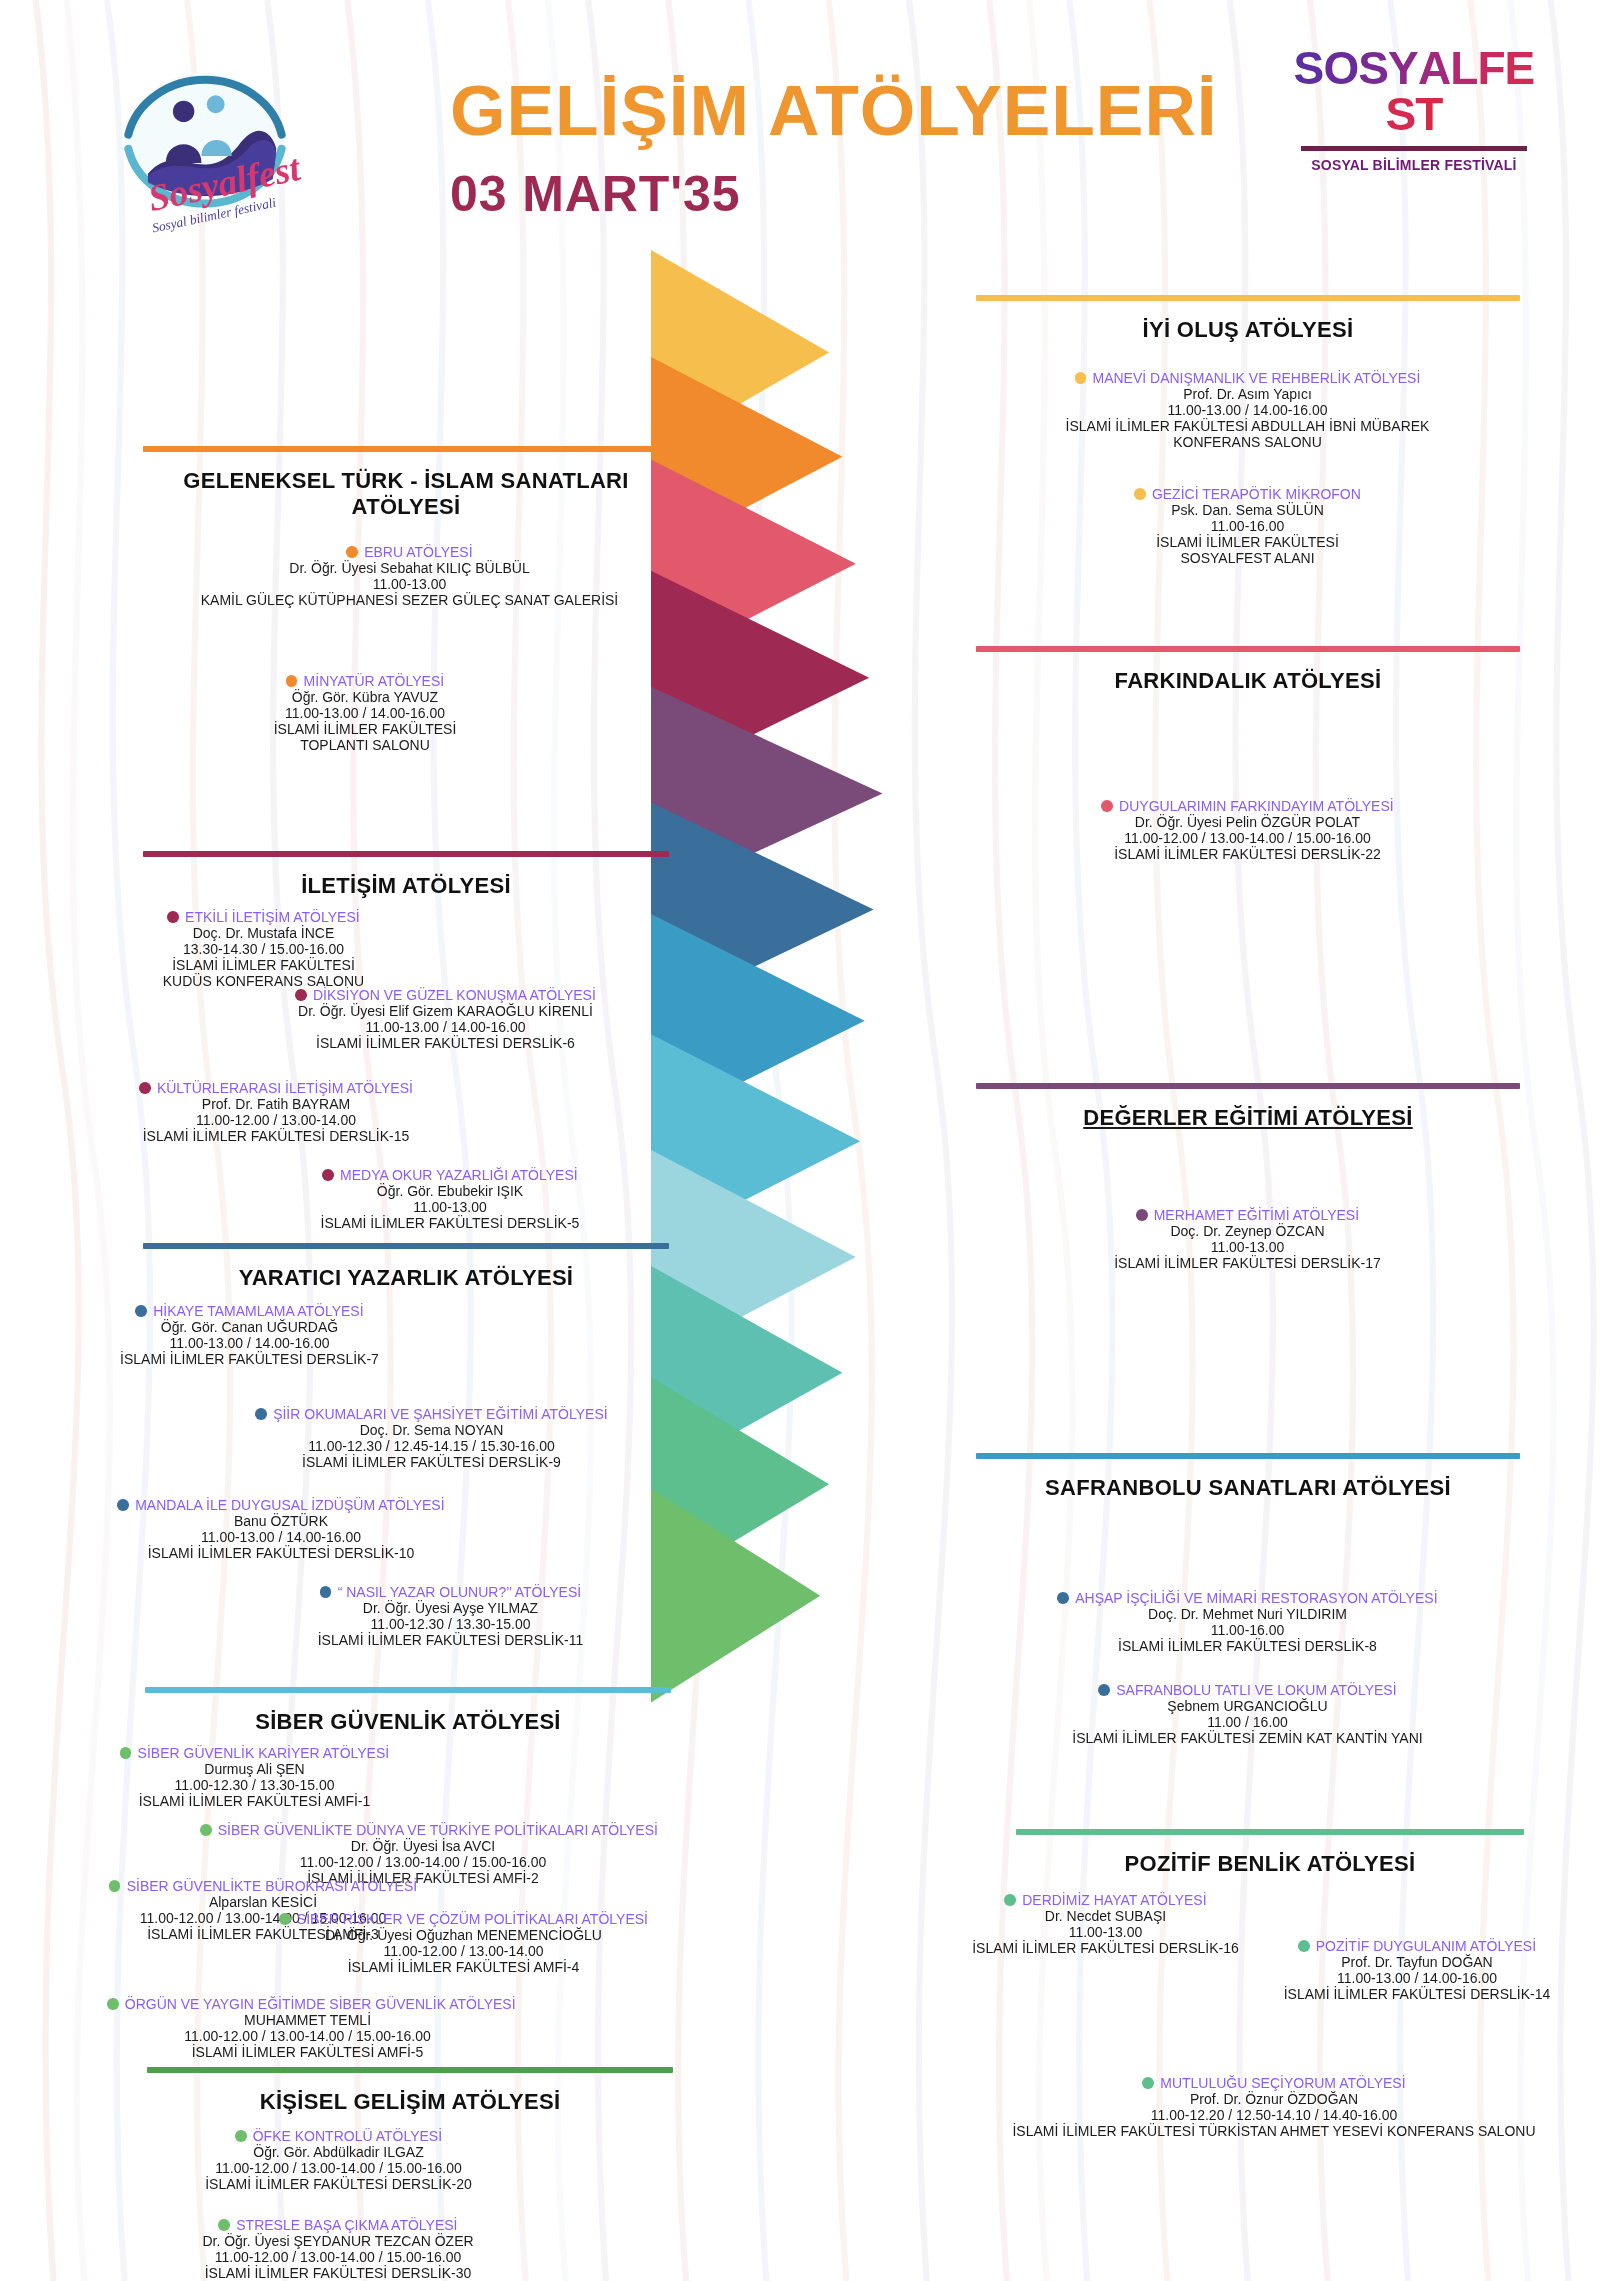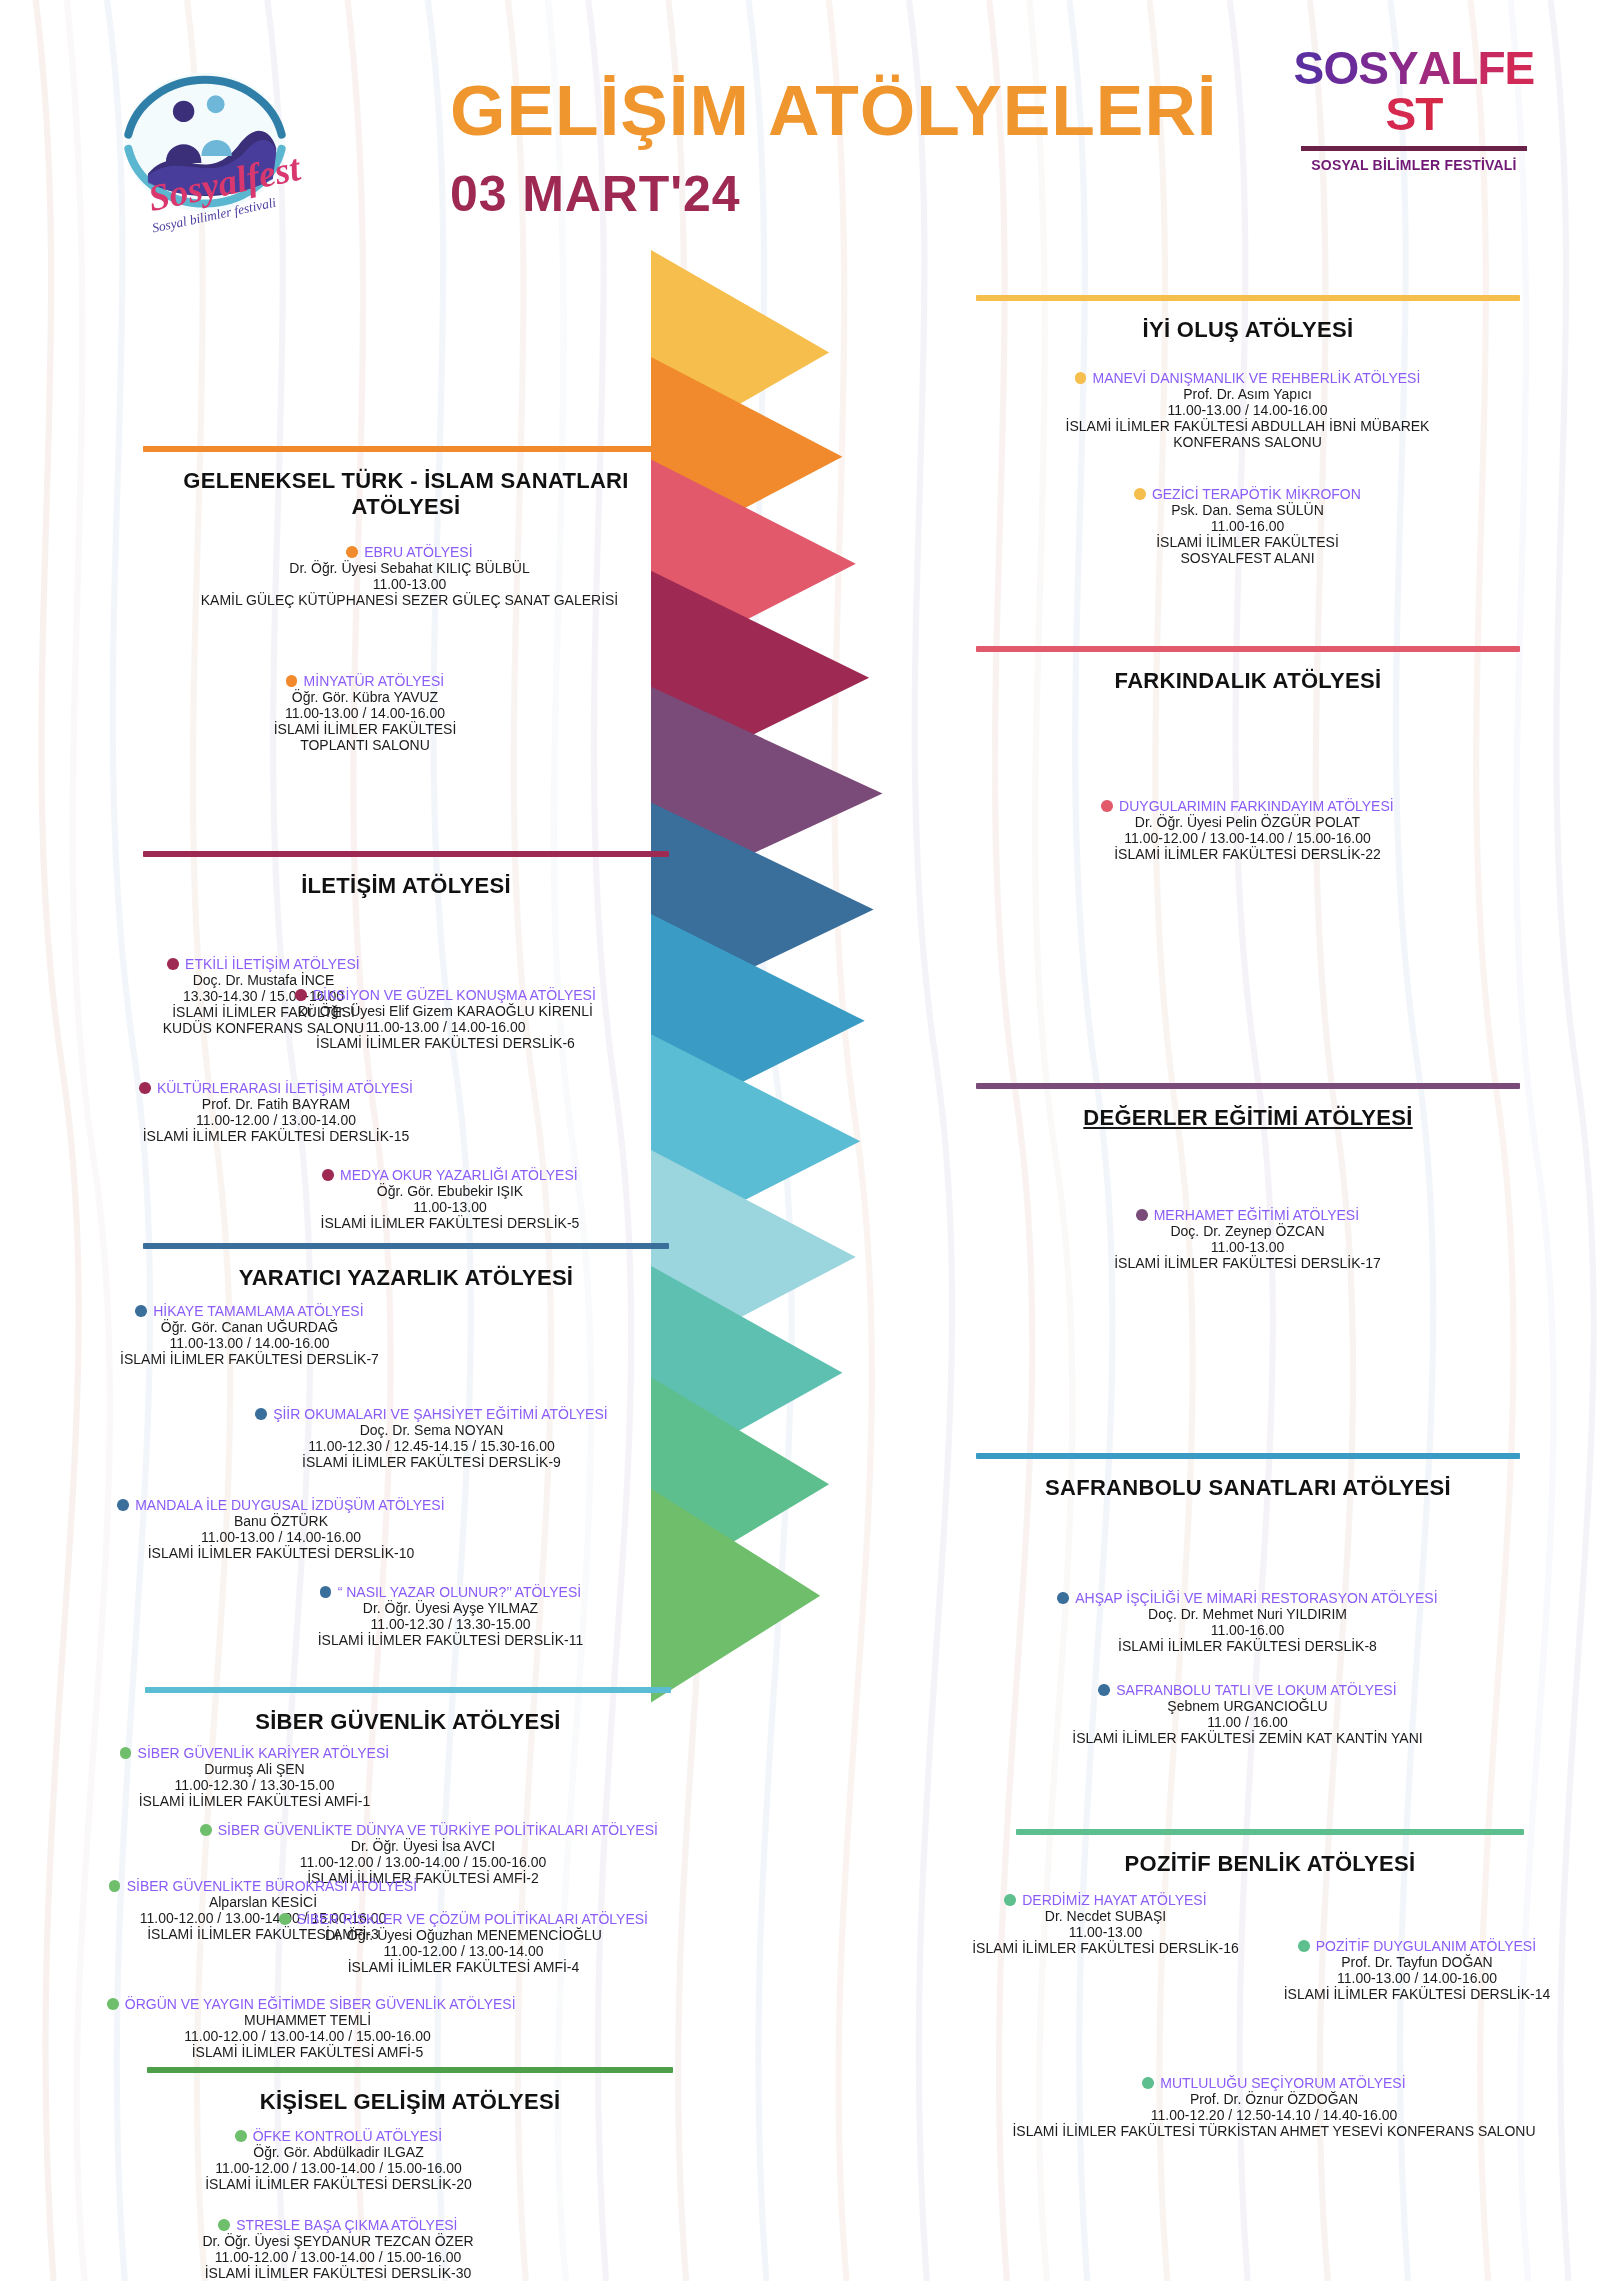--- a/index.html
+++ b/index.html
@@ -120,21 +120,21 @@
     <path d="M56 142 C 95 112, 128 158, 168 112 C 184 94, 198 104, 200 116 L 196 146 C 152 170, 92 168, 56 150 Z" fill="#4b3fa0" opacity="0.85"></path>
     <circle cx="96" cy="70" r="12" fill="#3b2f7a"></circle>
     <path d="M76 128 C 76 100, 116 100, 116 128 Z" fill="#3b2f7a"></path>
     <circle cx="132" cy="62" r="10" fill="#6fb7d8"></circle>
     <path d="M116 120 C 116 96, 150 96, 150 120 Z" fill="#6fb7d8"></path>
     <text x="60" y="182" font-family="Liberation Serif, serif" font-style="italic" font-weight="700" font-size="42" fill="#d9386f" transform="rotate(-12 60 182)">Sosyalfest</text>
     <text x="62" y="206" font-family="Liberation Serif, serif" font-style="italic" font-size="15" fill="#4b3fa0" transform="rotate(-12 62 206)">Sosyal bilimler festivali</text>
   </svg>
 
   <div class="main-title">GELİŞİM ATÖLYELERİ</div>
-  <div class="main-date">03 MART'24</div>
+  <div class="main-date">03 MART'35</div>
 
   <div id="brand-block">
     <div class="brand-word">
       <span style="color:#5b2fa0">S</span><span style="color:#6a2c9b">O</span><span style="color:#7a2a93">S</span><span style="color:#8c2a8a">Y</span><span style="color:#a02a7e">A</span><span style="color:#b52a6e">L</span><span style="color:#c62a60">F</span><span style="color:#d12a57">E</span><span style="color:#d5294f">S</span><span style="color:#d62948">T</span>
     </div>
     <div class="brand-rule"></div>
     <div class="brand-sub">SOSYAL BİLİMLER FESTİVALİ</div>
   </div>
 </div>
 
@@ -153,21 +153,21 @@
   <div class="eline">Öğr. Gör. Kübra YAVUZ</div>
   <div class="eline">11.00-13.00 / 14.00-16.00</div>
   <div class="eline">İSLAMİ İLİMLER FAKÜLTESİ</div>
   <div class="eline">TOPLANTI SALONU</div>
 </div>
 
 <div class="section" style="left:143px; top:851px; width:526px;">
   <div class="sec-rule" style="background:#9E2A53;"></div>
   <div class="sec-title">İLETİŞİM ATÖLYESİ</div>
 </div>
-<div class="entry ctr" style="left:94px; top:909px; width:339px;margin-top:47px;">
+<div class="entry ctr" style="left:94px; top:909px; width:339px;">
   <div class="titlerow"><span class="bullet" style="background:#9E2A53"></span><span class="etitle">ETKİLİ İLETİŞİM ATÖLYESİ</span></div>
   <div class="eline">Doç. Dr. Mustafa İNCE</div>
   <div class="eline">13.30-14.30 / 15.00-16.00</div>
   <div class="eline">İSLAMİ İLİMLER FAKÜLTESİ</div>
   <div class="eline">KUDÜS KONFERANS SALONU</div>
 </div>
 <div class="entry ctr" style="left:227px; top:987px; width:437px;">
   <div class="titlerow"><span class="bullet" style="background:#9E2A53"></span><span class="etitle">DİKSİYON VE GÜZEL KONUŞMA ATÖLYESİ</span></div>
   <div class="eline">Dr. Öğr. Üyesi Elif Gizem KARAOĞLU KİRENLİ</div>
   <div class="eline">11.00-13.00 / 14.00-16.00</div>

